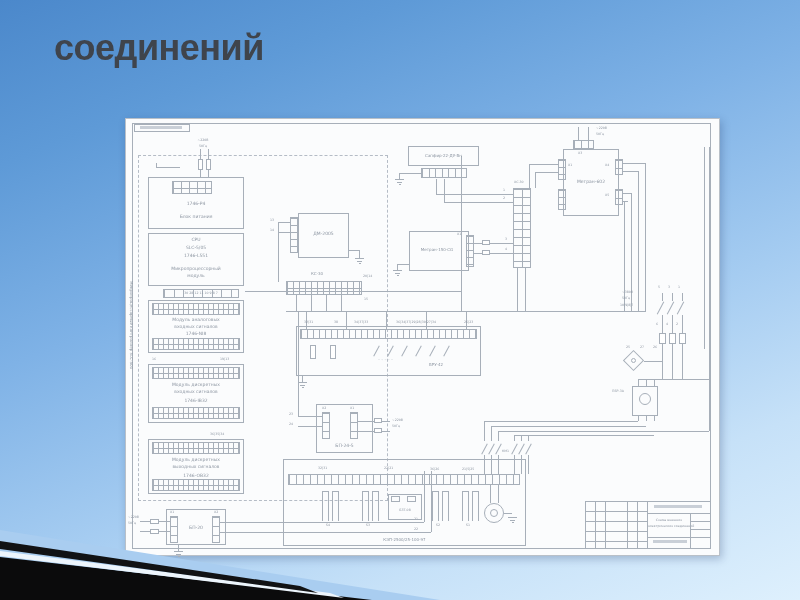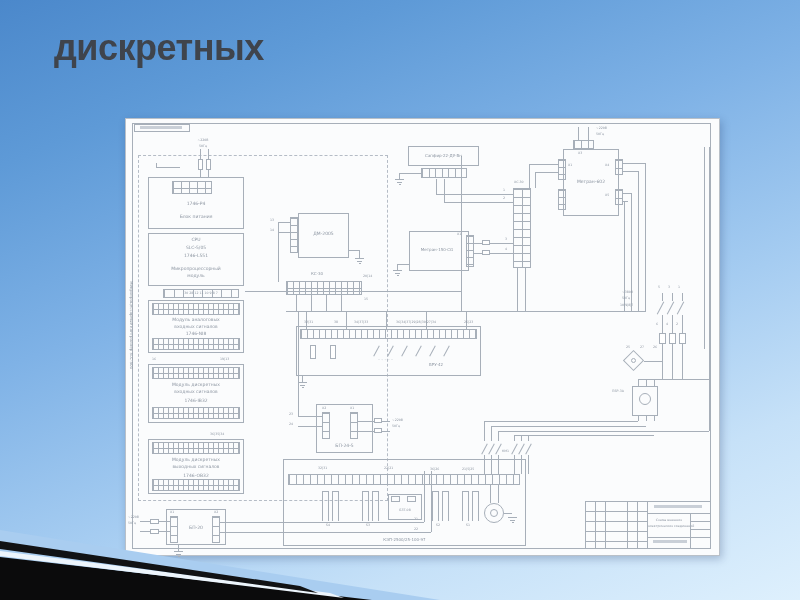--- a/index.html
+++ b/index.html
@@ -40,21 +40,21 @@
   .sw-main{background:#0b0b0c;clip-path:polygon(0 557px,0 600px,372px 600px)}
   .sw-white{background:#edf5fc;clip-path:polygon(0 551px,0 556px,344px 598px,330px 593px)}
   .sw-thin{background:#111214;clip-path:polygon(0 541px,0 549px,318px 593px,300px 586px)}
 </style>
 </head>
 <body>
 
 <div id="stage">
 
   <div class="title">
-    <div>дискретных</div>
+    <div>соединений</div>
   </div>
 
   <div class="sheet">
 
     <div class="b" style="left:6px;top:4px;width:579px;height:426px"></div>
     <div class="b" style="left:8px;top:5px;width:56px;height:8px"></div>
     <div class="strip" style="left:14px;top:7px;width:42px"></div>
 
     <div class="dash" style="left:12px;top:36px;width:250px;height:346px"></div>
     <div class="t s4 vert" style="left:3px;top:162px;height:215px">Микропроцессорный контроллер SLC-500</div>

